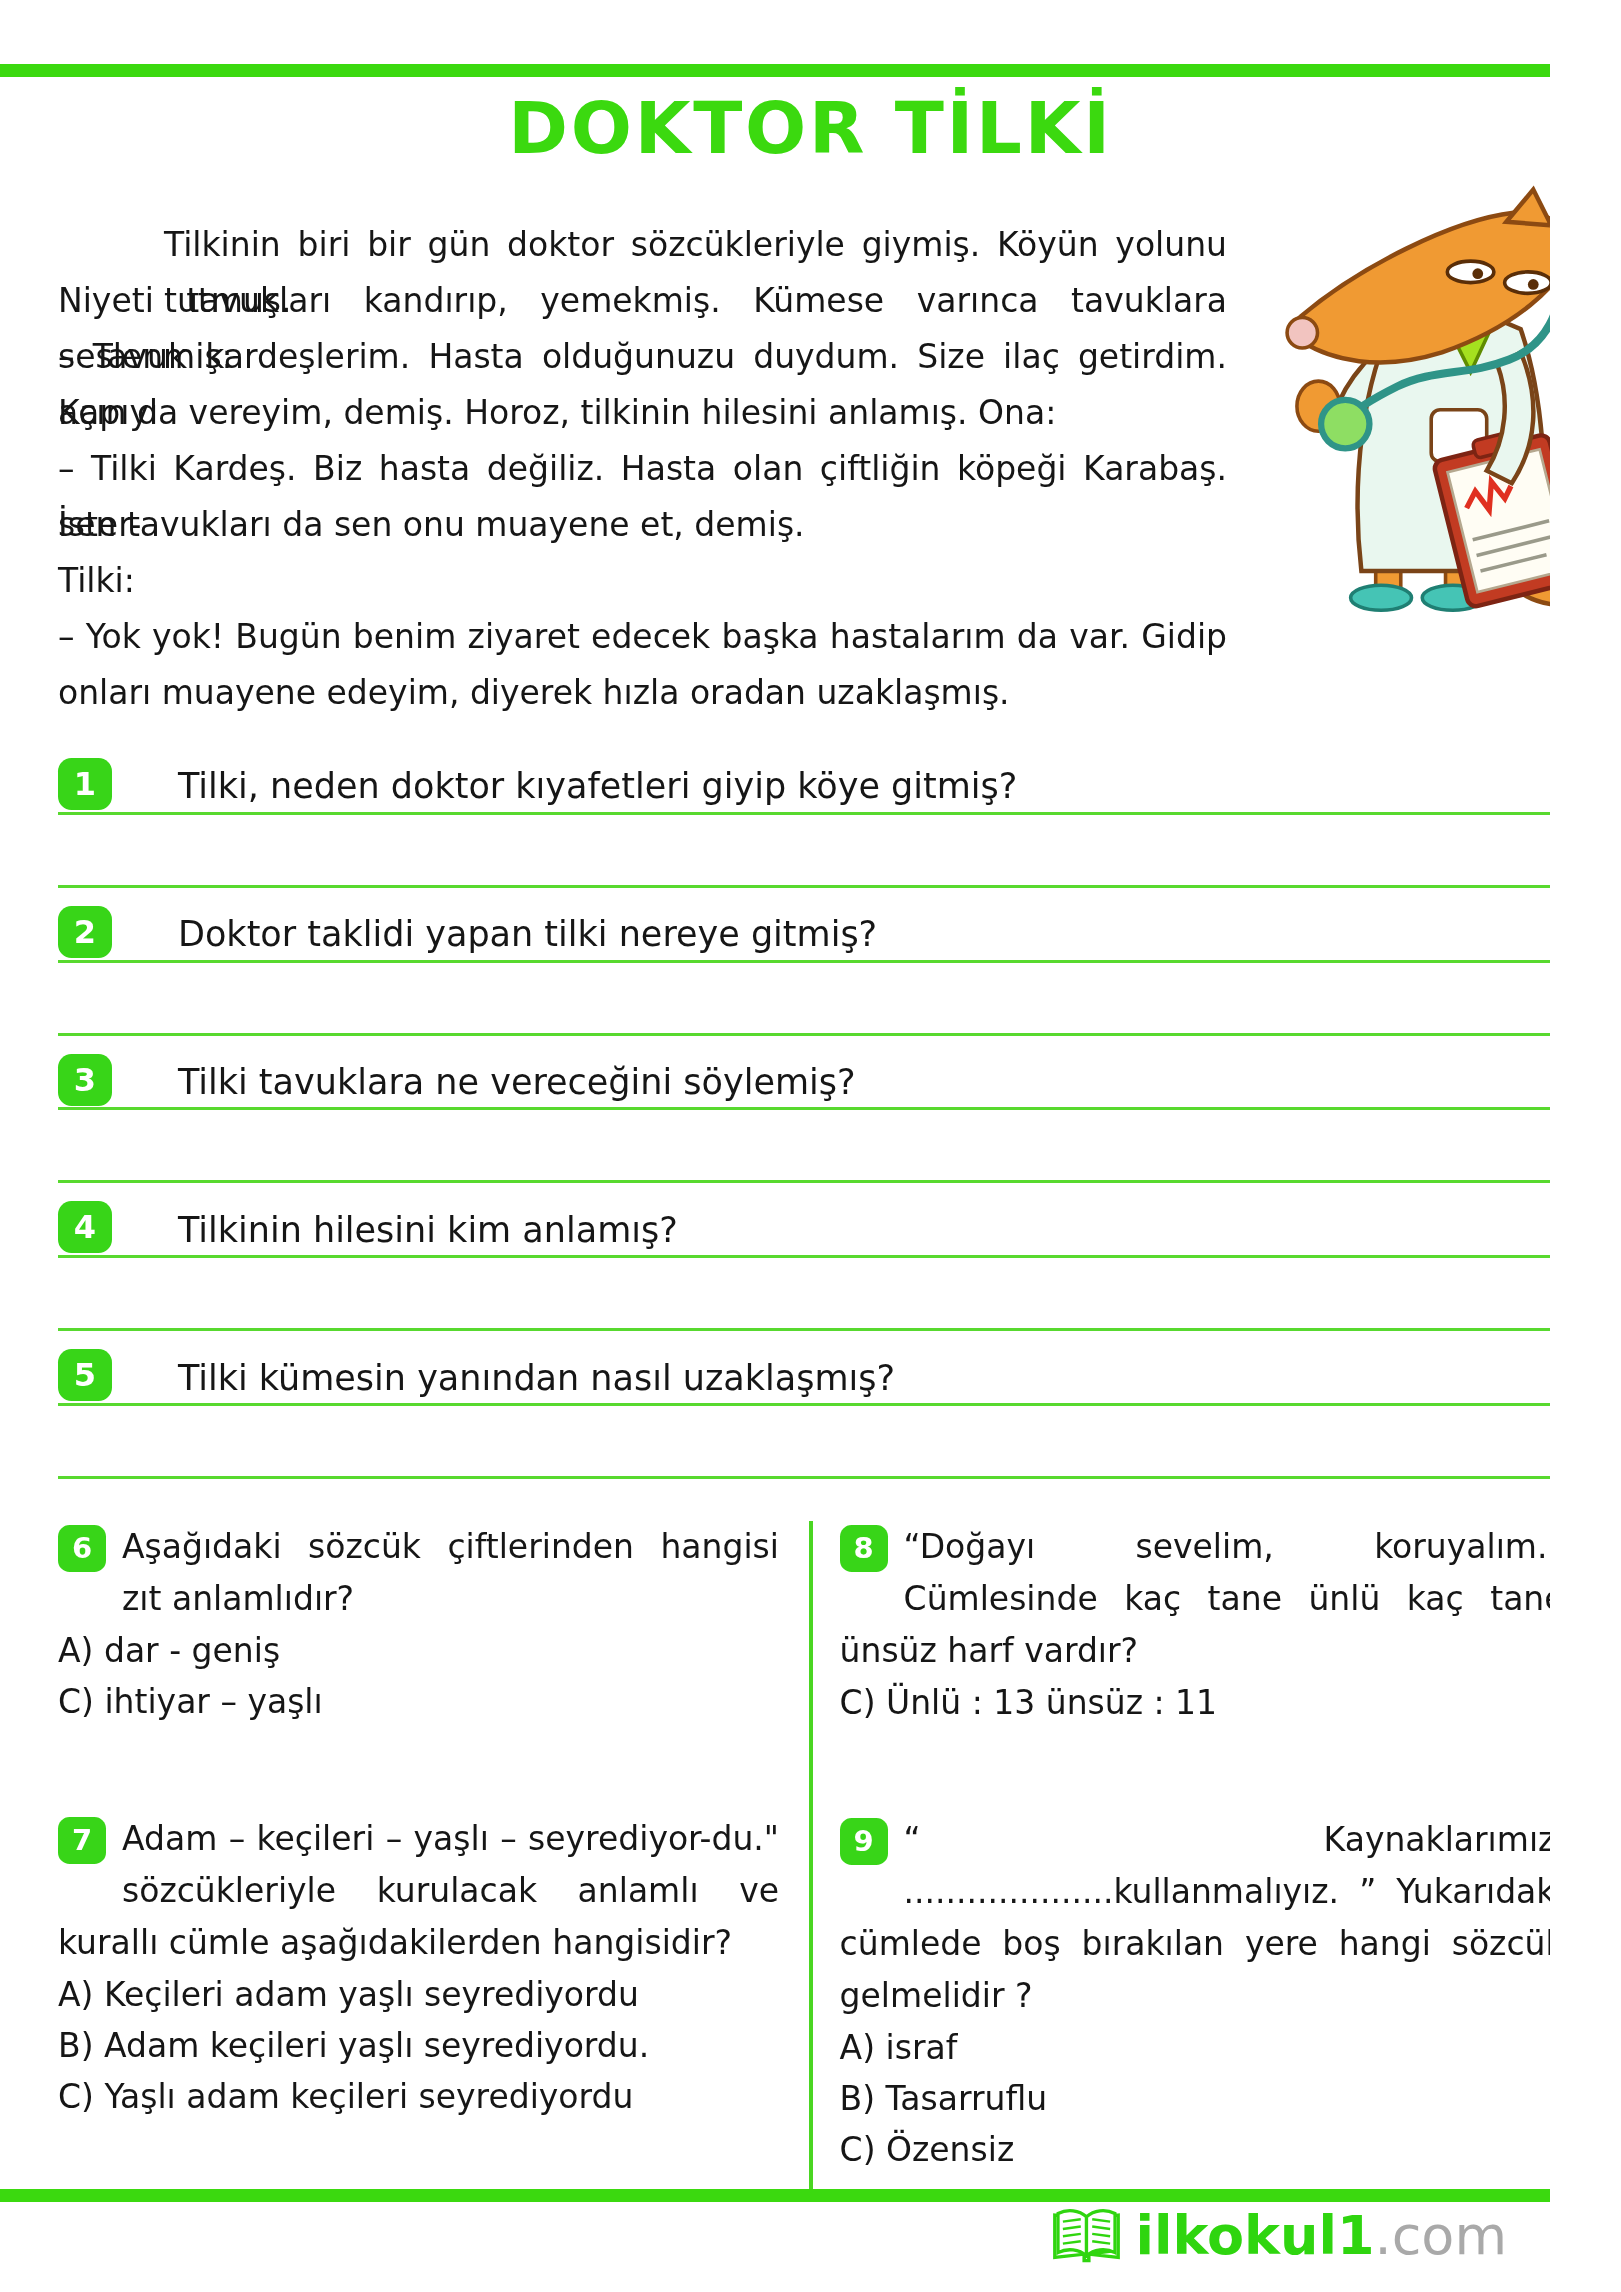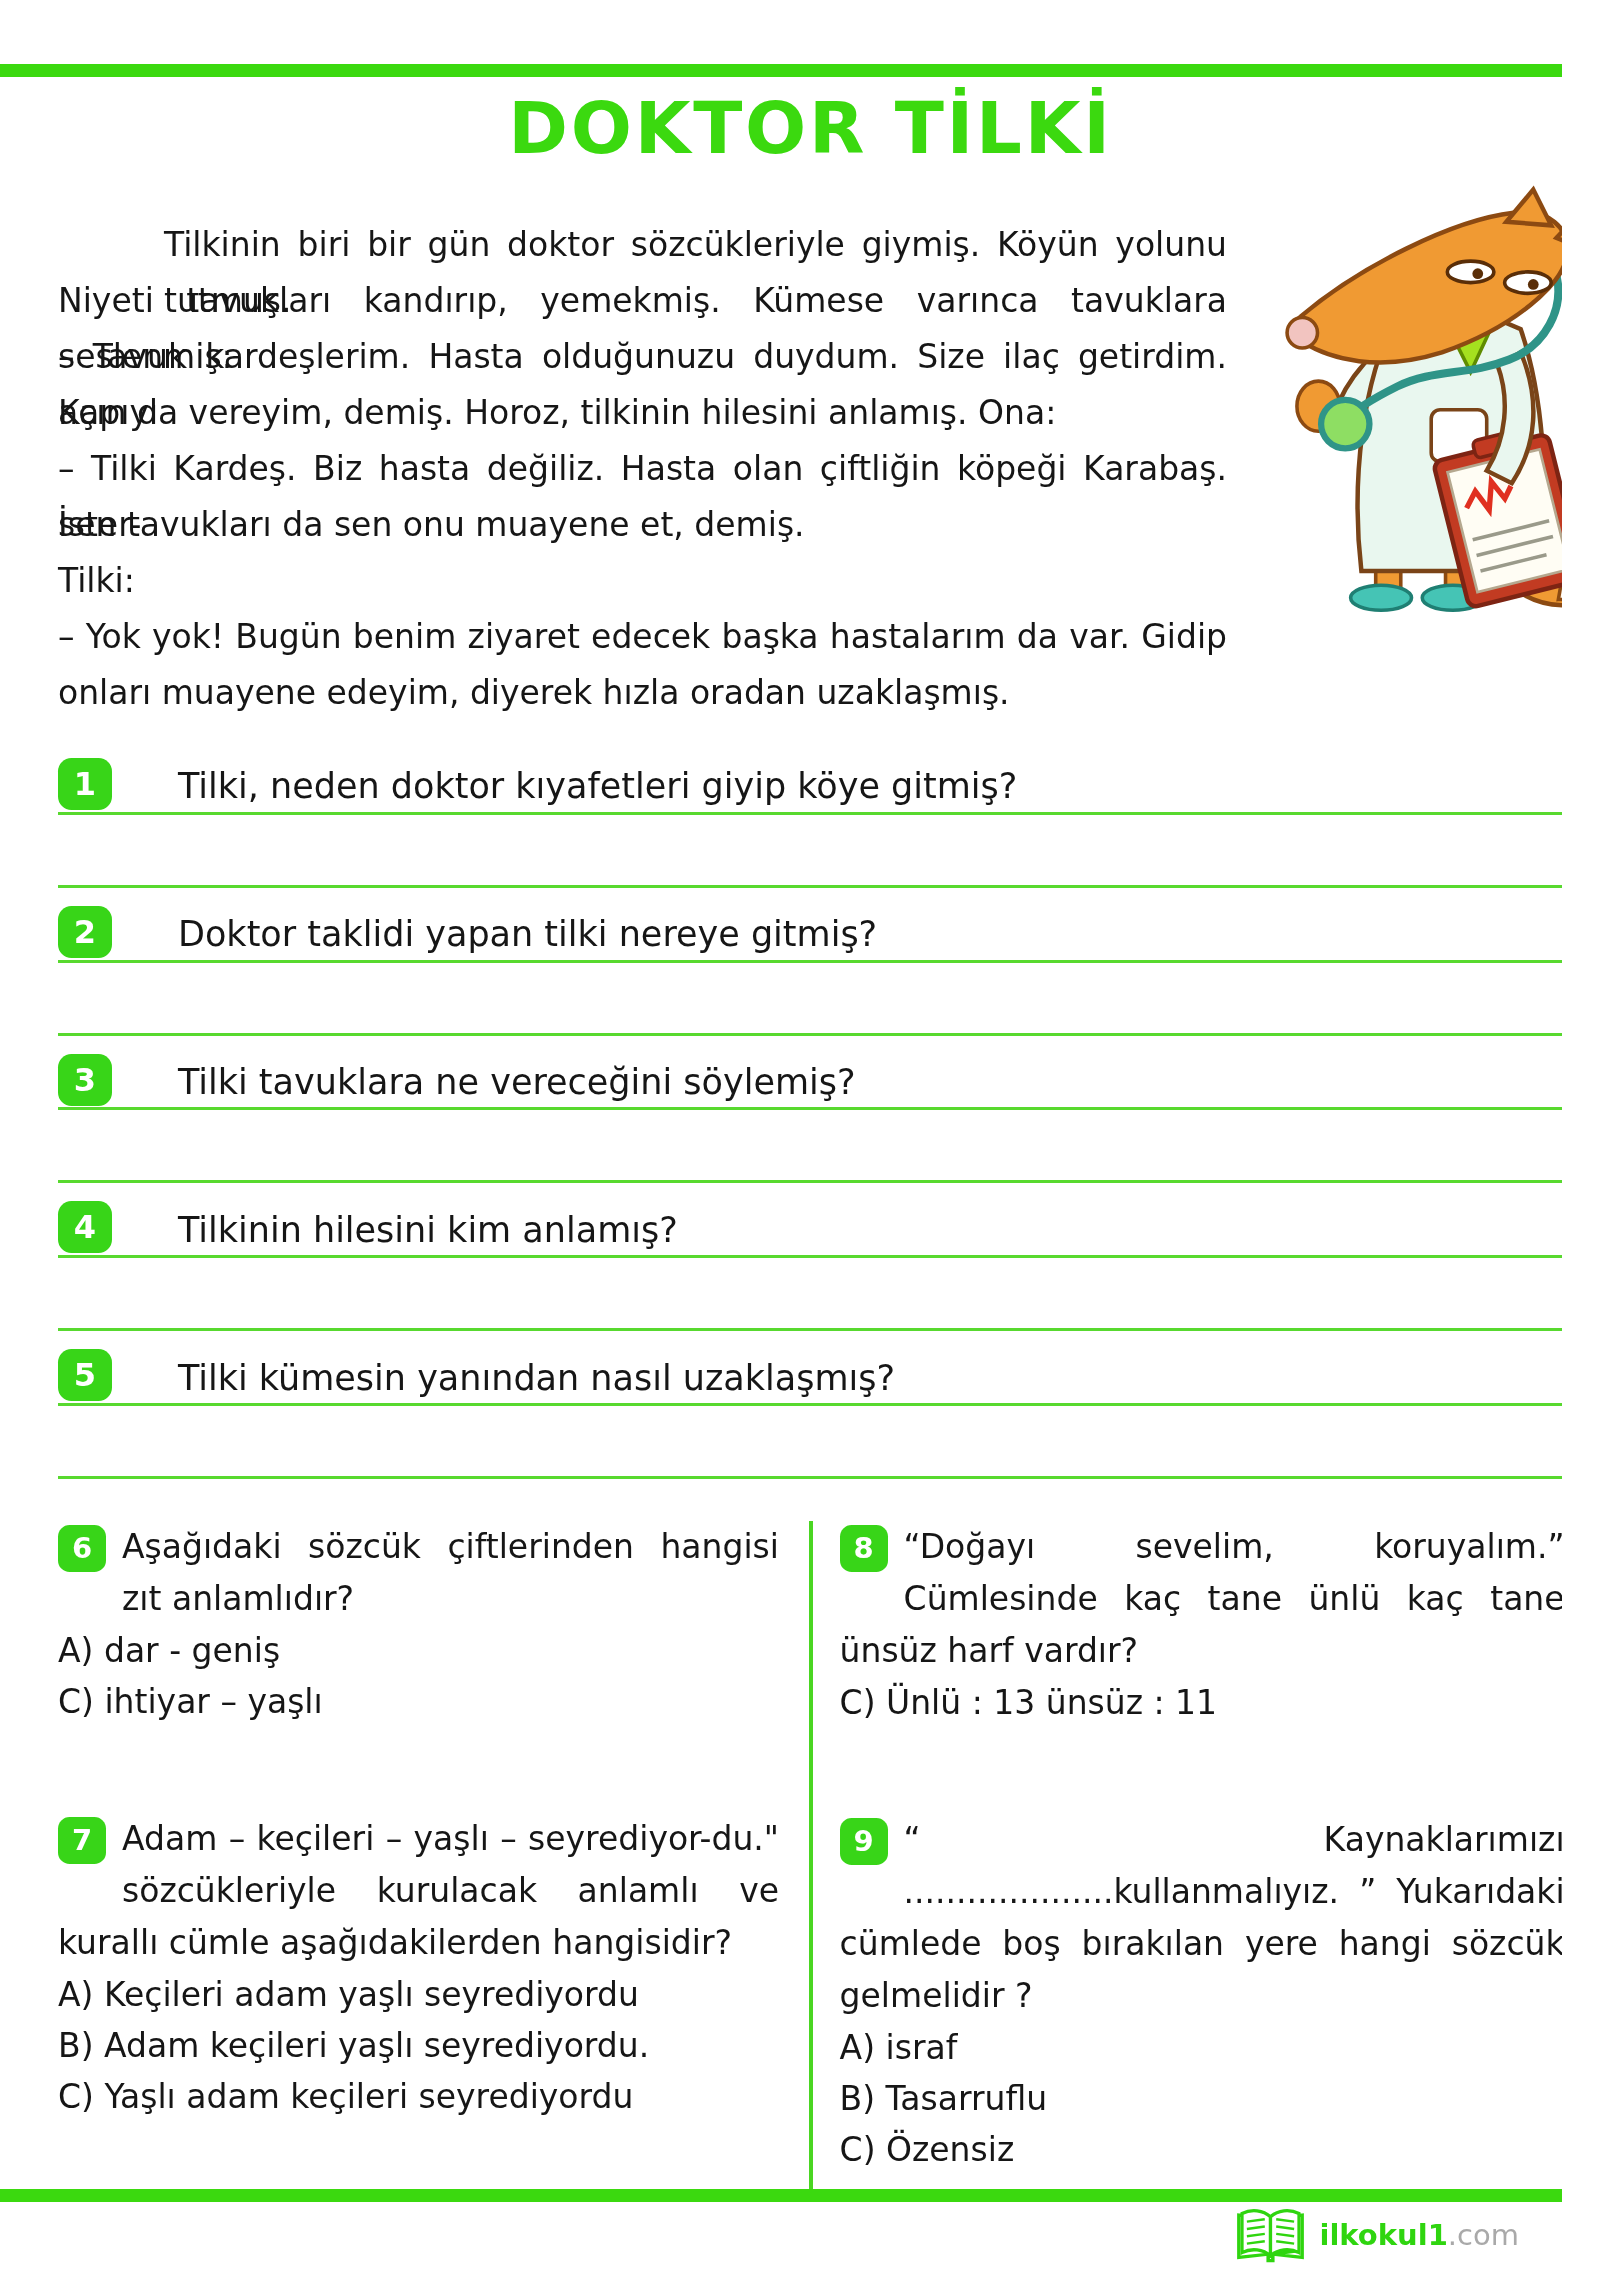--- a/index.html
+++ b/index.html
@@ -3,21 +3,20 @@
 <meta charset="utf-8">
 <style>
   html,body{margin:0;padding:0;background:#ffffff;}
   .page{
     position:relative;
     width:1550px;height:2293px;
     background:#ffffff;
     font-family:"DejaVu Sans", sans-serif;
     color:#161616;
     overflow:hidden;
-    padding-left:12px;
   }
   
   .top-bar{position:absolute;left:0;top:64px;width:1621px;height:12.5px;background:#3bd90f;}
   .bottom-bar{position:absolute;left:0;top:2189px;width:1621px;height:13.4px;background:#3bd90f;}
   
   .title{
     position:absolute;left:0;top:86px;width:1621px;
     margin:0;text-align:center;
     font-size:72px;font-weight:800;letter-spacing:2.7px;
     color:#3bd90f;
@@ -56,21 +55,21 @@
     float:left;width:48px;height:47px;border-radius:11.6px;
     margin:3.6px 16px 3.6px 0;font-size:29px;
   }
   .opt{font-size:33px;line-height:51px;}
   
   .footer-logo{
     position:absolute;right:43px;top:2207px;
     display:flex;align-items:center;gap:9px;
   }
   .book-icon{width:79px;height:57px;}
-  .brand{font-size:29px;font-weight:700;line-height:57px;}
+  .brand{font-size:54px;font-weight:700;line-height:57px;}
   .brand-green{color:#2fd50f;}
   .brand-gray{color:#a9a9a9;font-weight:400;}
 </style>
 </head>
 <body>
 
 <div class="page">
 
   <div class="top-bar"></div>
 

